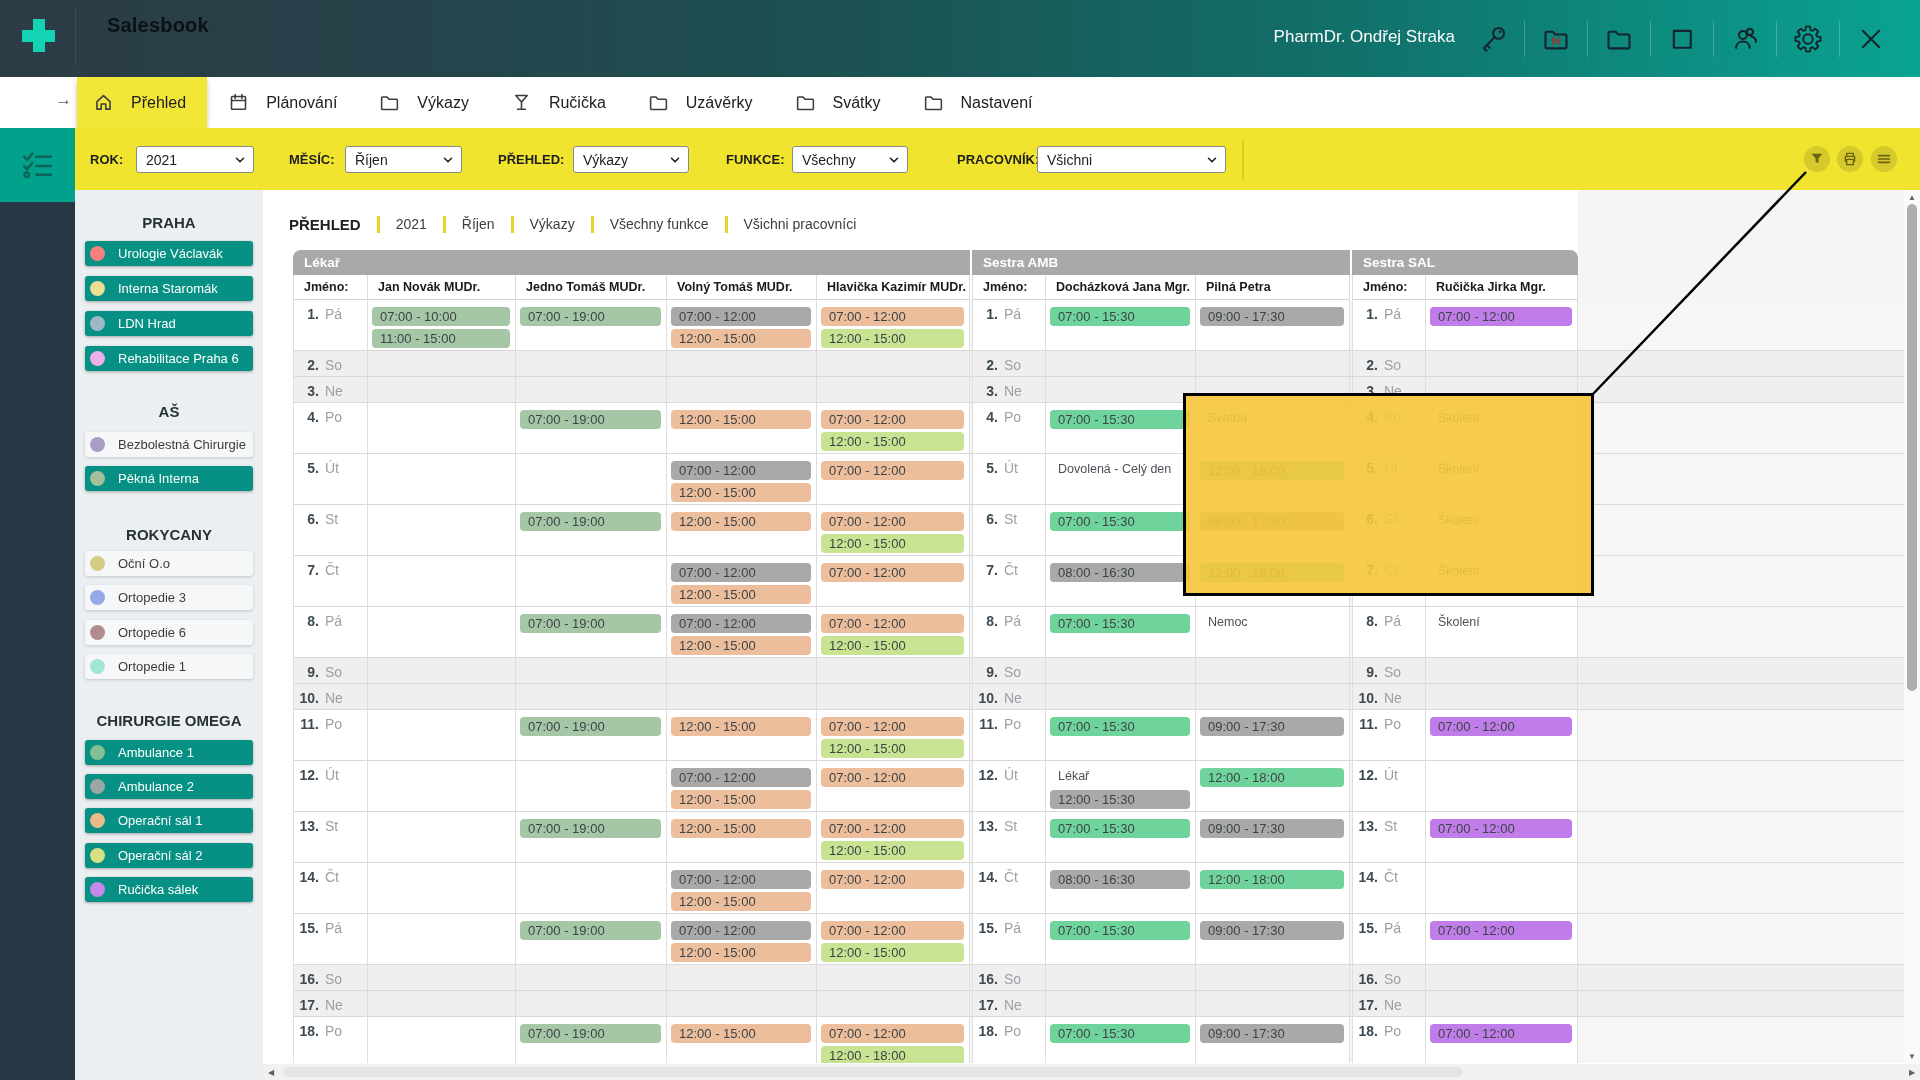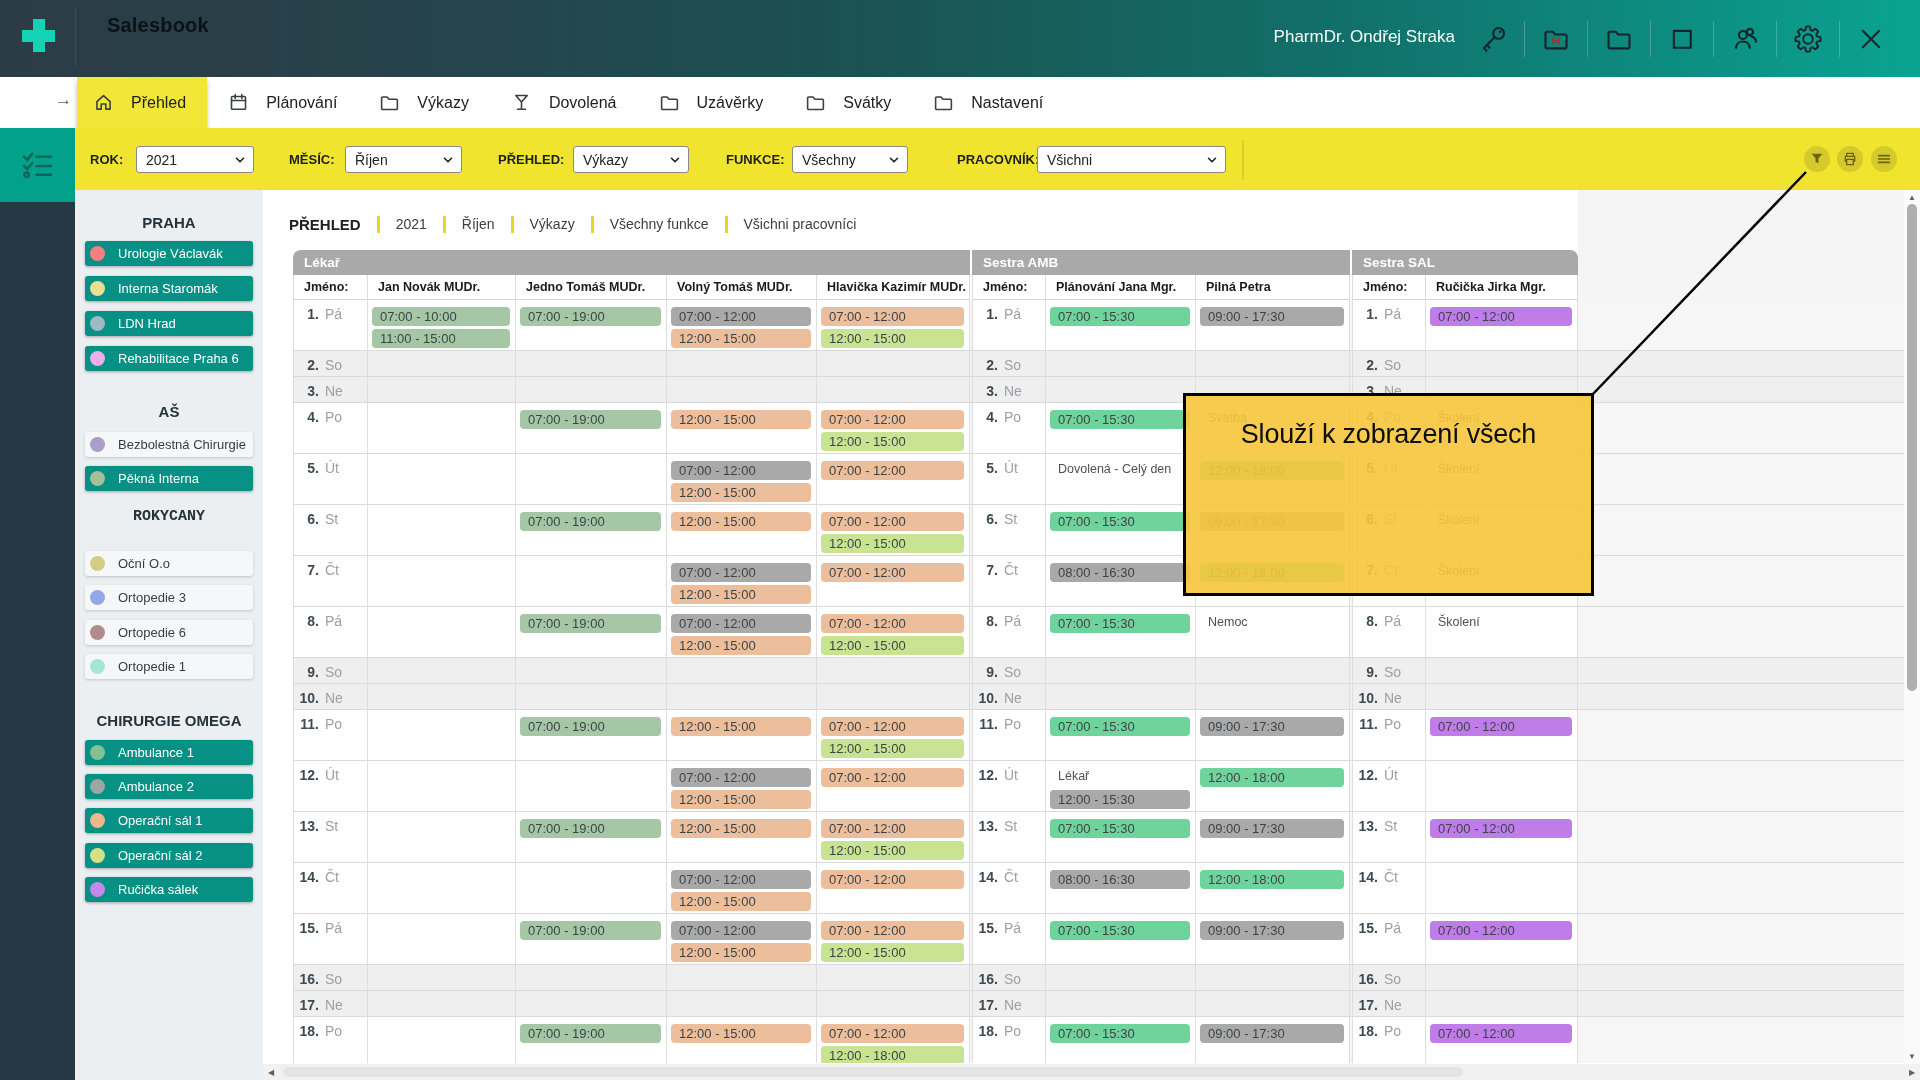--- a/index.html
+++ b/index.html
@@ -197,21 +197,21 @@
             </svg>
           </div>
           <div class="tlabel">Výkazy</div>
         </div>
         <div class="tab">
           <div class="ticon">
             <svg viewBox="0 0 24 24" fill="none" stroke="currentColor" stroke-width="1.8" stroke-linecap="round" stroke-linejoin="round">
               <path d="M5.5 4 L18.5 4 L12 11.5 Z M12 11.5 V18.8 M7.5 19.8 H16.5"></path>
             </svg>
           </div>
-          <div class="tlabel">Dovolená</div>
+          <div class="tlabel">Ručička</div>
         </div>
         <div class="tab">
           <div class="ticon">
             <svg viewBox="0 0 24 24" fill="none" stroke="currentColor" stroke-width="1.8" stroke-linecap="round" stroke-linejoin="round">
               <path d="M3 7 a1.2 1.2 0 0 1 1.2-1.2 h5 l2.2 2.4 h8.4 a1.2 1.2 0 0 1 1.2 1.2 v9.4 a1.2 1.2 0 0 1 -1.2 1.2 H4.2 A1.2 1.2 0 0 1 3 18.8 Z"></path>
             </svg>
           </div>
           <div class="tlabel">Uzávěrky</div>
         </div>
         <div class="tab">
@@ -327,21 +327,21 @@
       </div>
       <div class="sb-head" style="top: 213px;">AŠ</div>
       <div class="sb-btn inactive" style="top: 242px;">
         <div class="sb-dot" style="background: rgb(170, 157, 200);"></div>
         <div class="sb-label">Bezbolestná Chirurgie</div>
       </div>
       <div class="sb-btn active" style="top: 276px;">
         <div class="sb-dot" style="background: rgb(164, 191, 153);"></div>
         <div class="sb-label">Pěkná Interna</div>
       </div>
-      <div class="sb-head" style="top: 318px; font-family: Liberation Mono, monospace;">ROKYCANY</div>
+      <div class="sb-head" style="top: 336px;">ROKYCANY</div>
       <div class="sb-btn inactive" style="top: 361px;">
         <div class="sb-dot" style="background: rgb(210, 204, 133);"></div>
         <div class="sb-label">Oční O.o</div>
       </div>
       <div class="sb-btn inactive" style="top: 395px;">
         <div class="sb-dot" style="background: rgb(148, 168, 232);"></div>
         <div class="sb-label">Ortopedie 3</div>
       </div>
       <div class="sb-btn inactive" style="top: 430px;">
         <div class="sb-dot" style="background: rgb(178, 140, 140);"></div>
@@ -661,21 +661,21 @@
             <div class="cell" style="width: 153px;">
               <div class="pill" style="top: 7px; background: rgb(237, 190, 155);">07:00 - 12:00</div>
               <div class="pill" style="top: 29px; background: rgb(200, 228, 146);">12:00 - 18:00</div>
             </div>
           </div>
         </div>
         <div class="grp" style="left: 709px; width: 378px;">
           <div class="grp-bar">Sestra AMB</div>
           <div class="grp-hdr">
             <div class="hcell" style="width: 74px;">Jméno:</div>
-            <div class="hcell" style="width: 150px;">Plánování Jana Mgr.</div>
+            <div class="hcell" style="width: 150px;">Docházková Jana Mgr.</div>
             <div class="hcell" style="width: 154px;">Pilná Petra</div>
           </div>
           <div class="day-row" style="top: 50px; height: 51px;">
             <div class="cell" style="width: 74px;">
               <div class="day-lbl"><span class="day-num">1.</span><span class="day-wd">Pá</span></div>
             </div>
             <div class="cell" style="width: 150px;">
               <div class="pill" style="top: 7px; background: rgb(111, 212, 155);">07:00 - 15:30</div>
             </div>
             <div class="cell" style="width: 154px;">
@@ -993,16 +993,15 @@
   <div class="hscroll">
     <div class="sb-arrow" style="left:0px; top:4px;">◀</div>
     <div class="hthumb"></div>
     <div class="sb-arrow" style="left:1641px; top:4px;">▶</div>
   </div>
 
   <svg class="ann-svg">
     <line x1="1593" y1="394" x2="1806" y2="172" stroke="#000000" stroke-width="2.5"></line>
   </svg>
   <div class="ann-box" id="annbox">
-      <div class="ann-line">Slouží k zobrazení všech</div>
     </div>
 
 </div>
 
 </body></html>

